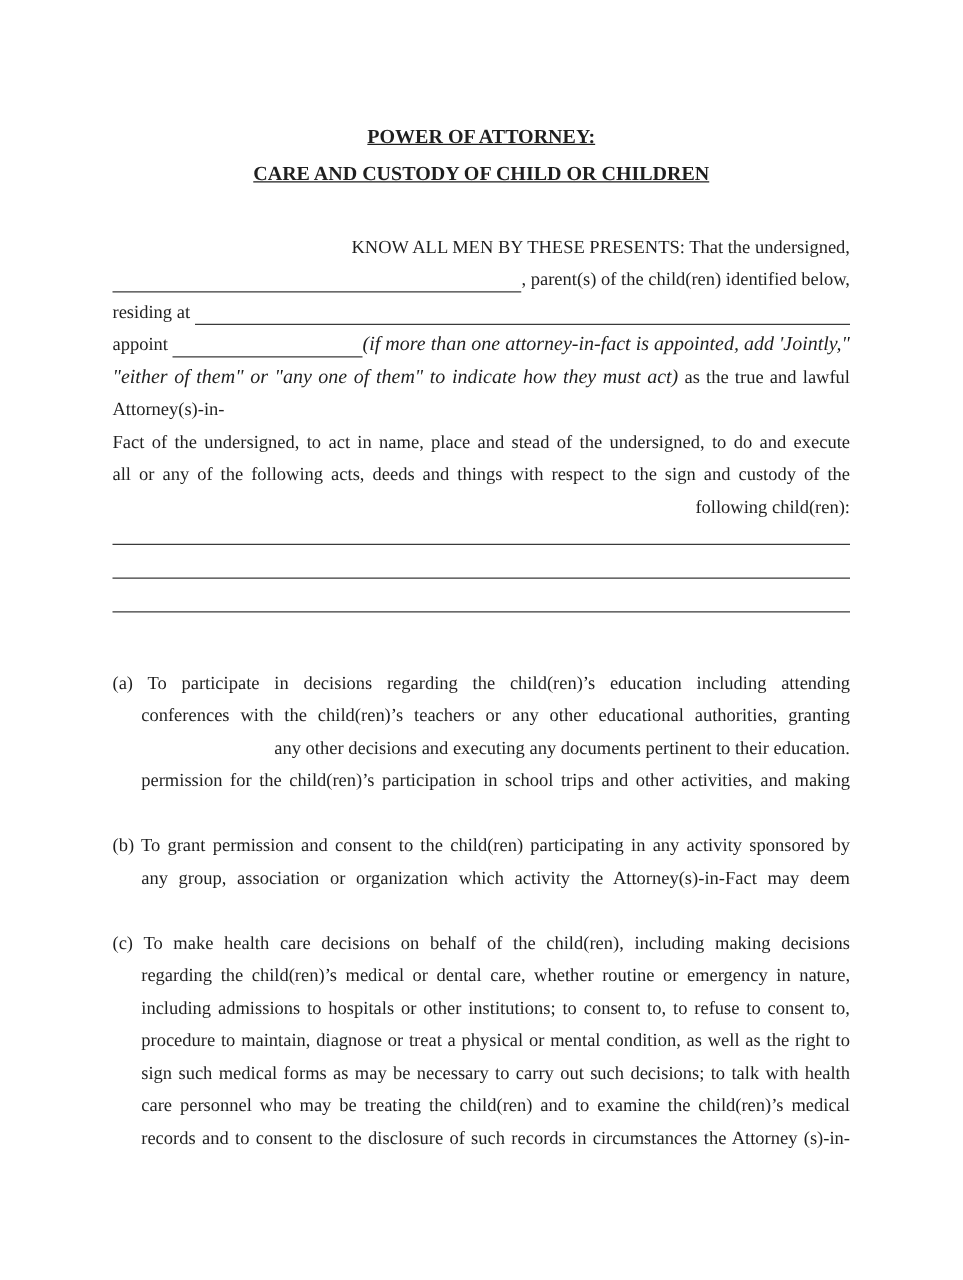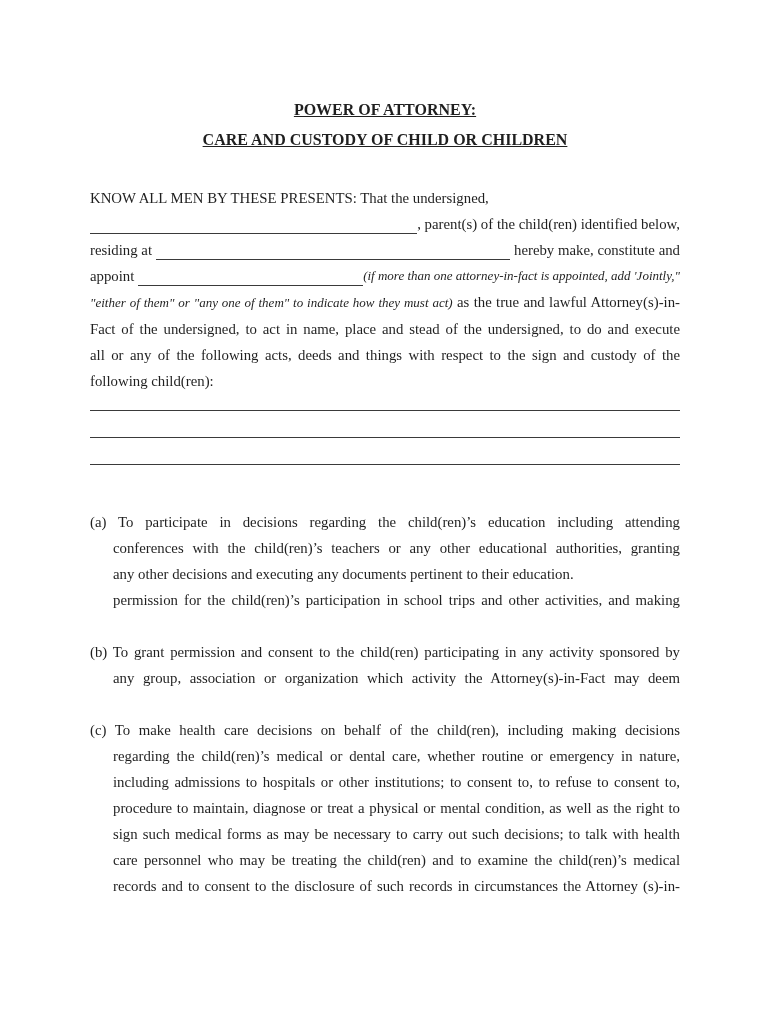--- a/index.html
+++ b/index.html
@@ -19,24 +19,24 @@
     text-align: center;
     font-weight: bold;
     font-size: 16px;
     line-height: 30px;
     text-decoration: underline;
     font-family: Liberation Serif, serif;
   }
   .intro { margin-top: 30px; }
   .ln { line-height: 26px; }
   .j { text-align: justify; text-align-last: justify; }
-  .left { text-align: left; }
+  .left { text-align: right; }
   .flexln { display: flex; align-items: flex-end; }
   .seg { white-space: pre; }
-  .it { font-style: italic; font-size: 13px; }
+  .it { font-style: italic; font-size: 16px; }
   .blank {
     flex: 1 1 auto;
     min-width: 30px;
     align-self: flex-end;
     height: 14px;
     margin-bottom: 3px;
     border-bottom: 1.5px solid #3a3a3a;
   }
   .fill-lines { margin-top: -10px; }
   .fill-line {
@@ -62,21 +62,20 @@
     <div class="ln left">KNOW ALL MEN BY THESE PRESENTS: That the undersigned,</div>
 
     <div class="ln flexln">
       <span class="blank"></span>
       <span class="seg">, parent(s) of the child(ren) identified below,</span>
     </div>
 
     <div class="ln flexln">
       <span class="seg">residing at </span>
       <span class="blank"></span>
-      <span class="seg"> hereby make, constitute and</span>
     </div>
 
     <div class="ln flexln">
       <span class="seg">appoint </span>
       <span class="blank"></span>
       <span class="seg it">(if more than one attorney-in-fact is appointed, add 'Jointly,"</span>
     </div>
 
     <div class="ln j">
       <span class="it">"either of them" or "any one of them" to indicate how they must act)</span>

